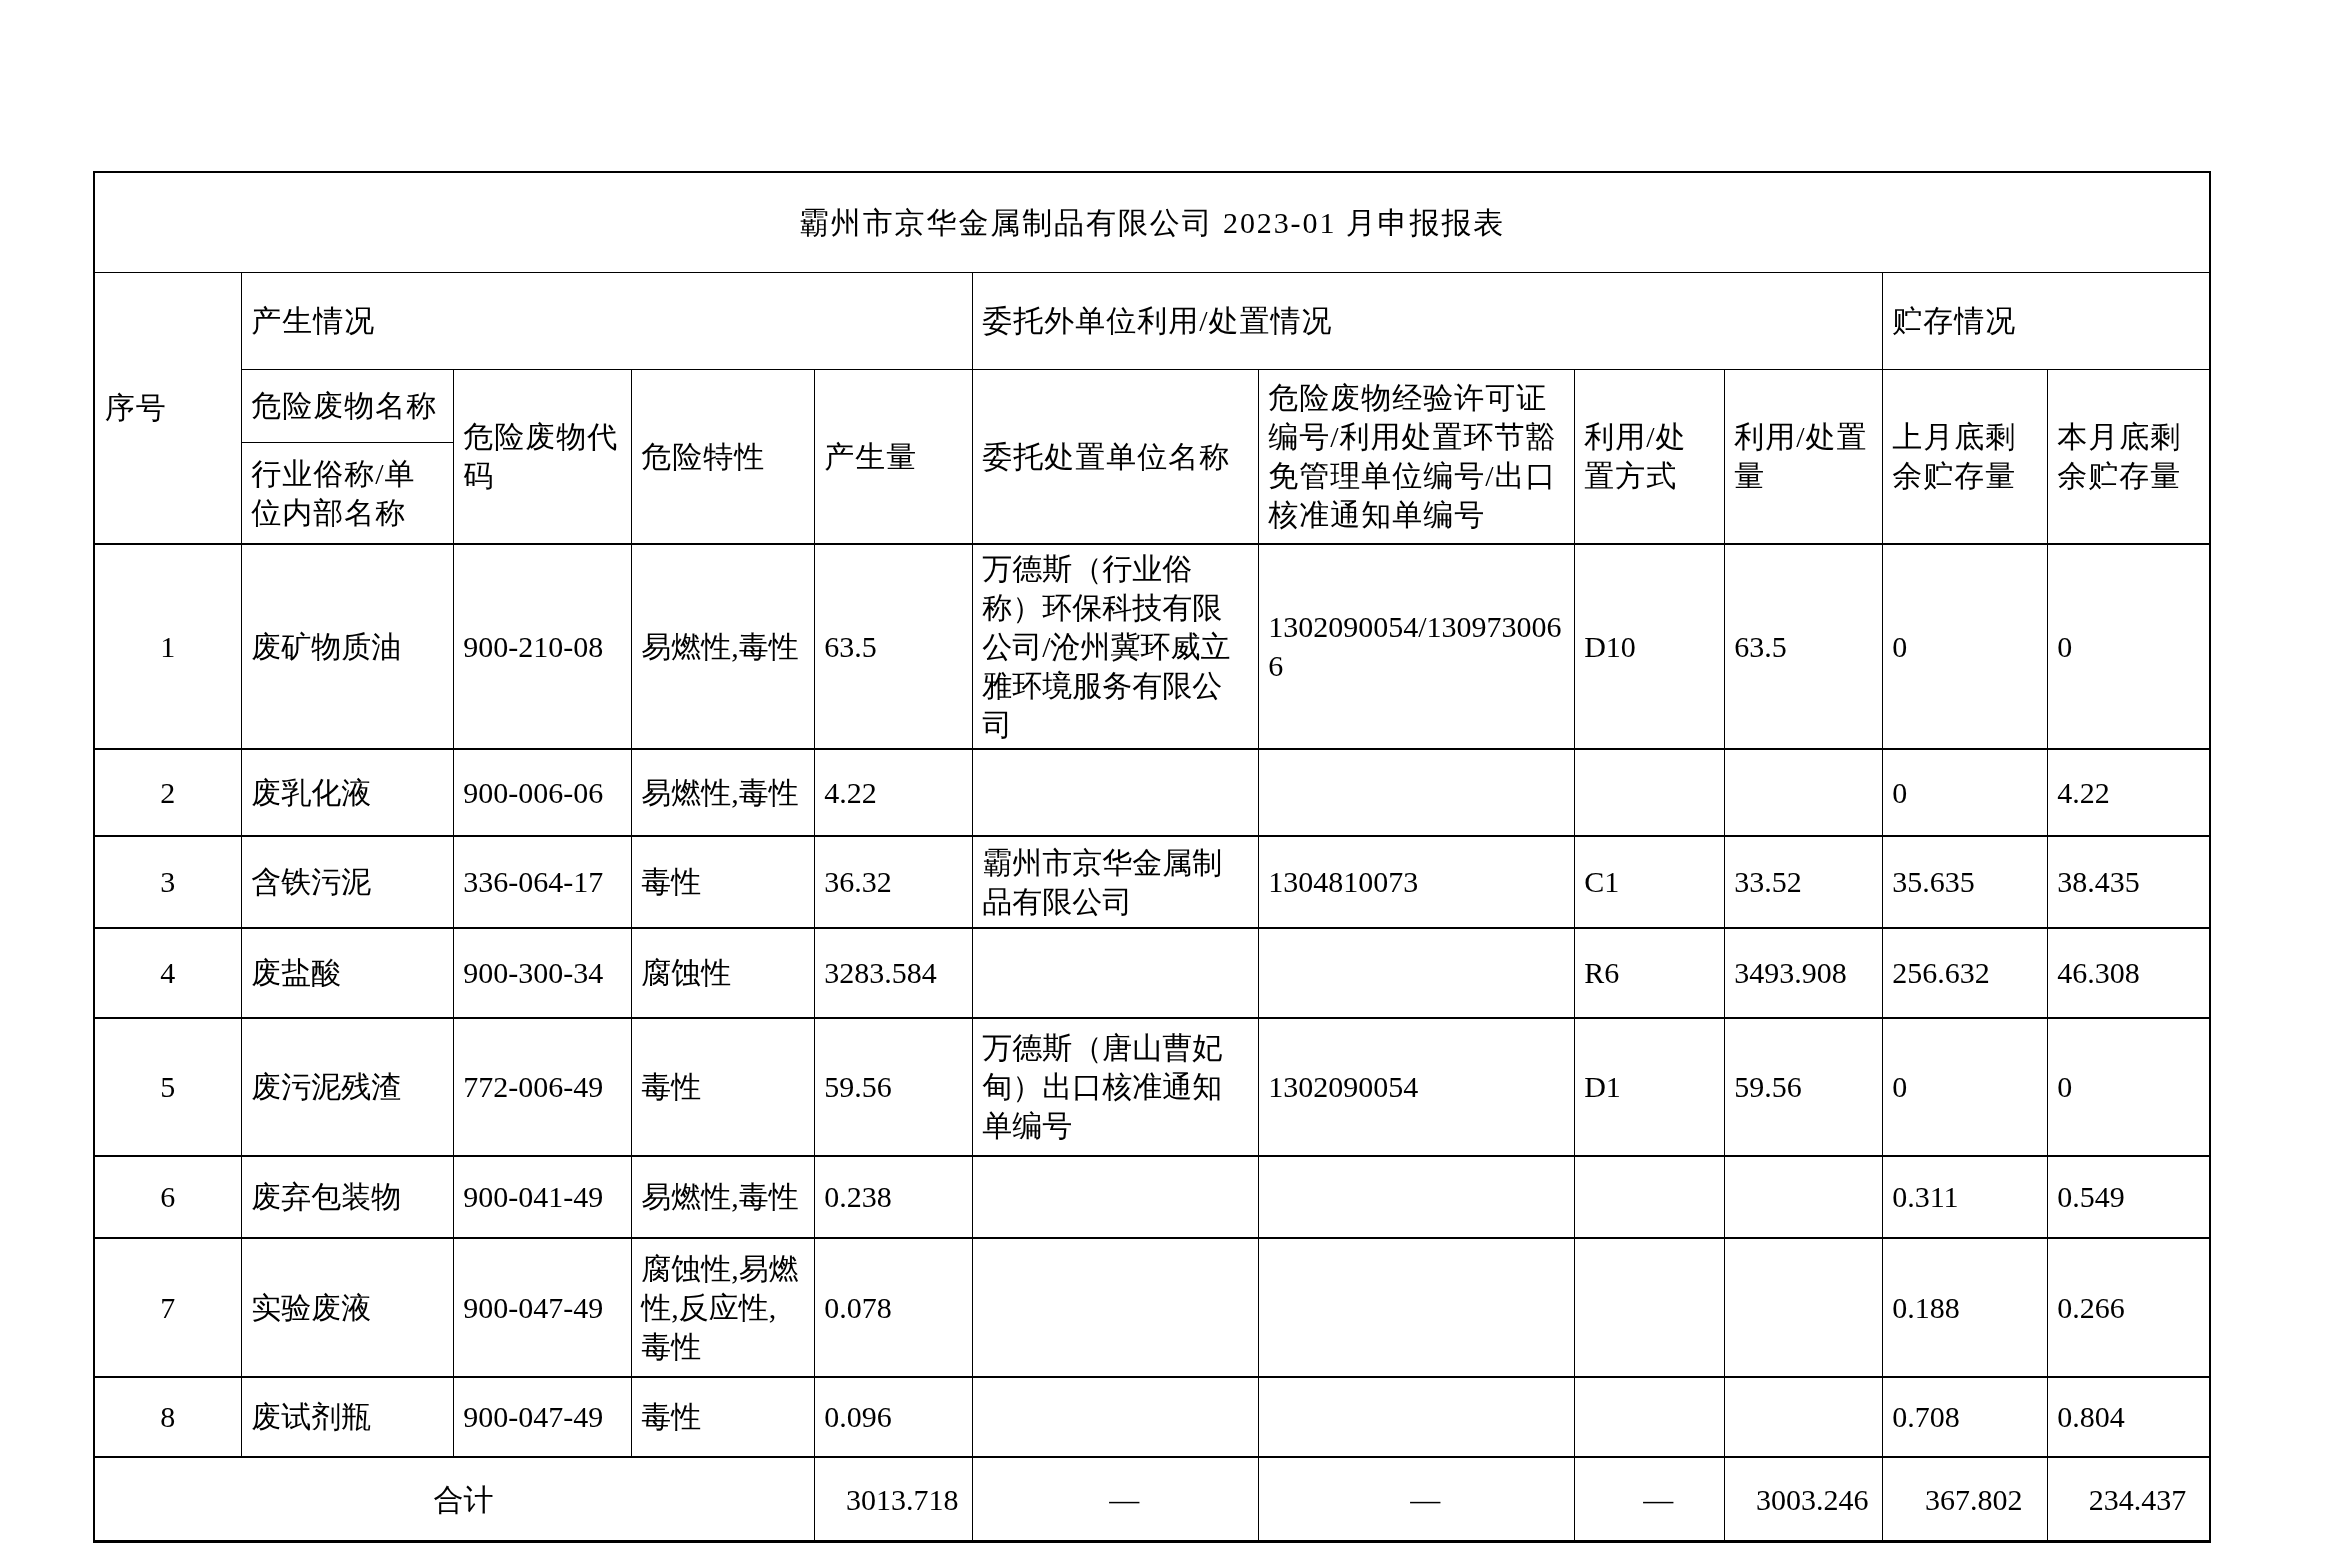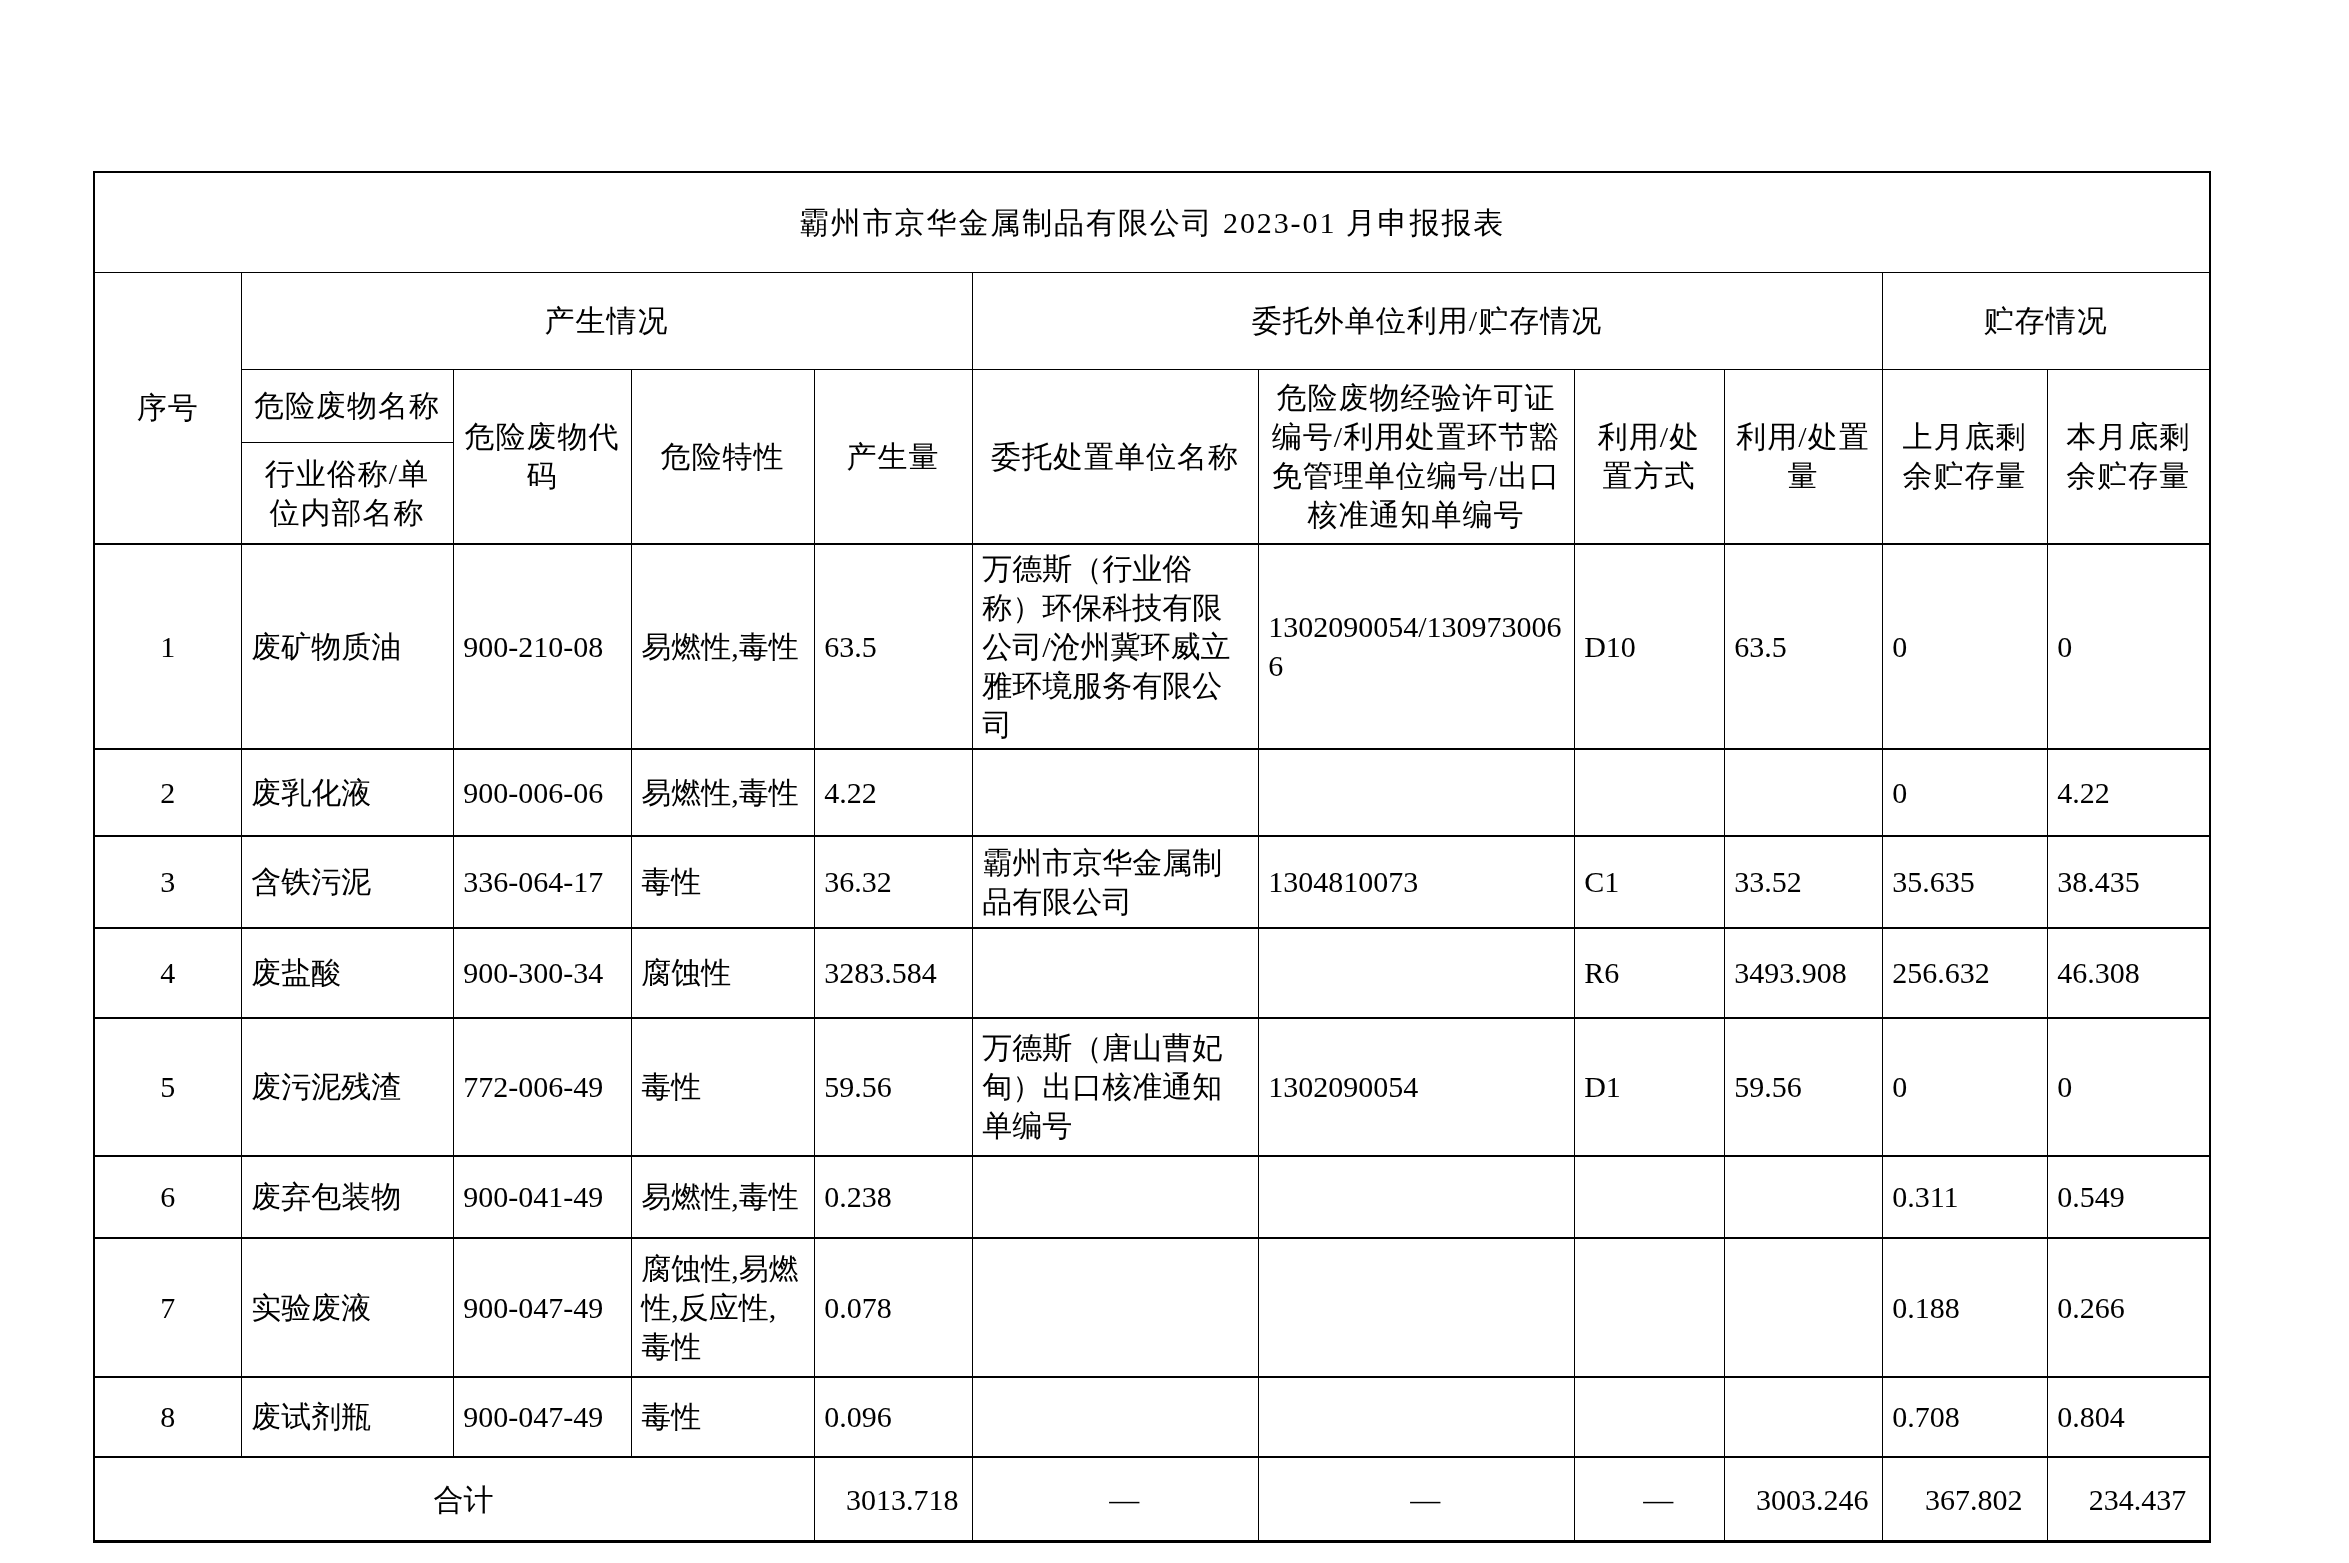--- a/index.html
+++ b/index.html
@@ -32,21 +32,21 @@
   tr.total-row td{border-top-width:2.9px;border-bottom-width:3.9px;padding-left:28px;}
 
   td.title-cell{
     font-size:68px;
     line-height:70px;
     text-align:center;
     letter-spacing:1.9px;
     padding:5.8px 0;
   }
   td.hdr{
-    text-align:center;
+    text-align:left;
     letter-spacing:1px;
   }
   td.c-center{text-align:center;}
   td.c-left{text-align:left;}
   td.c-right{text-align:left;padding-right:21.3px;}
   td.seq{text-align:center;font-size:32px;}
 </style>
 </head>
 <body>
 
@@ -67,21 +67,21 @@
     </colgroup>
 
     <tbody>
         <tr style="height:100px">
       <td class="title-cell" colspan="11">霸州市京华金属制品有限公司 2023-01 月申报报表</td>
     </tr>
 
     <tr style="height:97px">
       <td class="hdr" rowspan="3">序号</td>
       <td class="hdr" colspan="4">产生情况</td>
-      <td class="hdr" colspan="4">委托外单位利用/贮存情况</td>
+      <td class="hdr" colspan="4">委托外单位利用/处置情况</td>
       <td class="hdr" colspan="2">贮存情况</td>
     </tr>
 
     <tr style="height:73px">
       <td class="hdr">危险废物名称</td>
       <td class="hdr" rowspan="2">危险废物代码</td>
       <td class="hdr" rowspan="2">危险特性</td>
       <td class="hdr" rowspan="2">产生量</td>
       <td class="hdr" rowspan="2">委托处置单位名称</td>
       <td class="hdr" rowspan="2">危险废物经验许可证编号/利用处置环节豁免管理单位编号/出口核准通知单编号</td>

